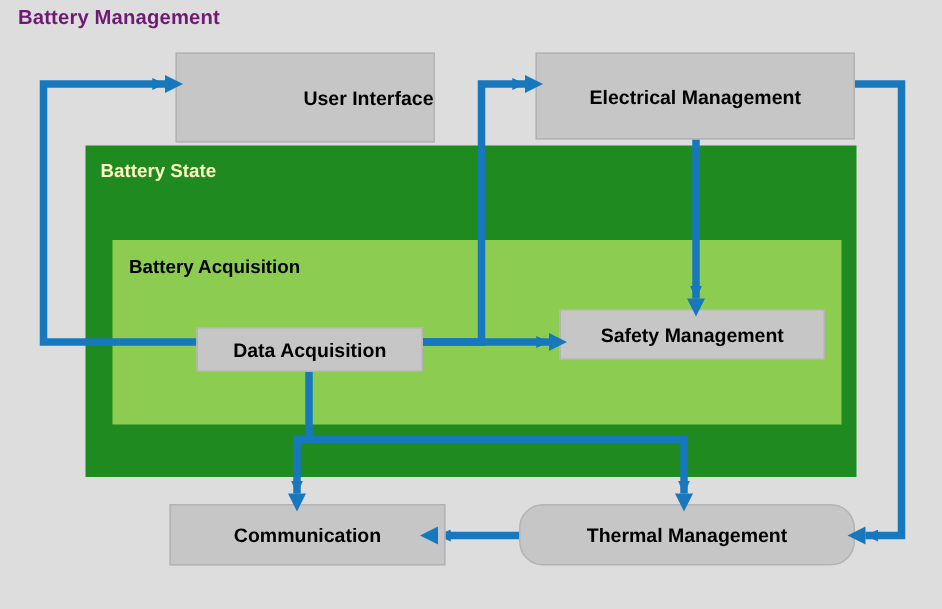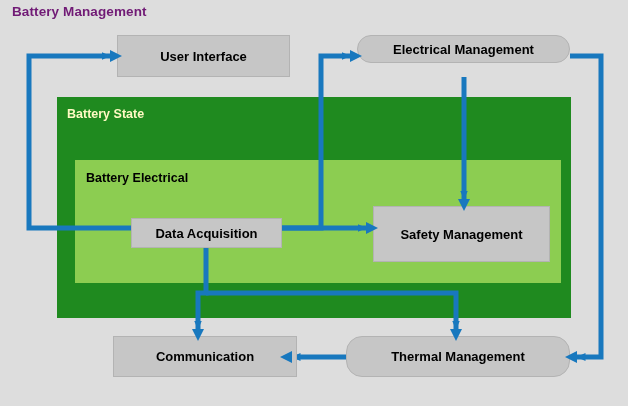--- a/index.html
+++ b/index.html
@@ -83,21 +83,21 @@
 
 <div id="canvas">
 
   <div class="diagram-title">Battery Management</div>
 
   <div class="container-box container-dark" style="left:57px; top:97px; width:514px; height:221px;">
     <div class="container-label label-on-dark" style="left:10px; top:10px;">Battery State</div>
   </div>
 
   <div class="container-box container-light" style="left:75px; top:160px; width:486px; height:123px;">
-    <div class="container-label label-on-light" style="left:11px; top:11px;">Battery Electrical</div>
+    <div class="container-label label-on-light" style="left:11px; top:11px;">Battery Acquisition</div>
   </div>
 
   <svg class="edge-layer" viewBox="0 0 628 406" width="628" height="406">
     <defs>
       <marker id="arrowhead" markerWidth="9" markerHeight="8" refX="8.5" refY="4" orient="auto" markerUnits="userSpaceOnUse">
         <path d="M0,0 L9,4 L0,8 Z" fill="#1878be"></path>
       </marker>
     </defs>
 
     <g>
@@ -126,33 +126,33 @@
 
     <g>
       <path d="M570,56 L601,56 L601,357 L577,357" fill="none" stroke="#1878be" stroke-width="5" marker-end="url(#arrowhead)"></path>
     </g>
 
     <g>
       <path d="M346,357 L292,357" fill="none" stroke="#1878be" stroke-width="5" marker-end="url(#arrowhead)"></path>
     </g>
   </svg>
 
-  <div class="node" style="left:117px; top:35px; width:173px; height:42px;">
+  <div class="node" style="left:117px; top:35px; width:173px; height:60px;justify-content:flex-end;">
     <span>User Interface</span>
   </div>
 
-  <div class="node" style="left:357px; top:35px; width:213px; height:28px;border-radius:16px;">
+  <div class="node" style="left:357px; top:35px; width:213px; height:58px;">
     <span>Electrical Management</span>
   </div>
 
   <div class="node" style="left:131px; top:218px; width:151px; height:30px;">
     <span>Data Acquisition</span>
   </div>
 
-  <div class="node" style="left:373px; top:206px; width:177px; height:56px;">
+  <div class="node" style="left:373px; top:206px; width:177px; height:34px;">
     <span>Safety Management</span>
   </div>
 
   <div class="node" style="left:113px; top:336px; width:184px; height:41px;">
     <span>Communication</span>
   </div>
 
   <div class="node" style="left:346px; top:336px; width:224px; height:41px;border-radius:16px;">
     <span>Thermal Management</span>
   </div>

